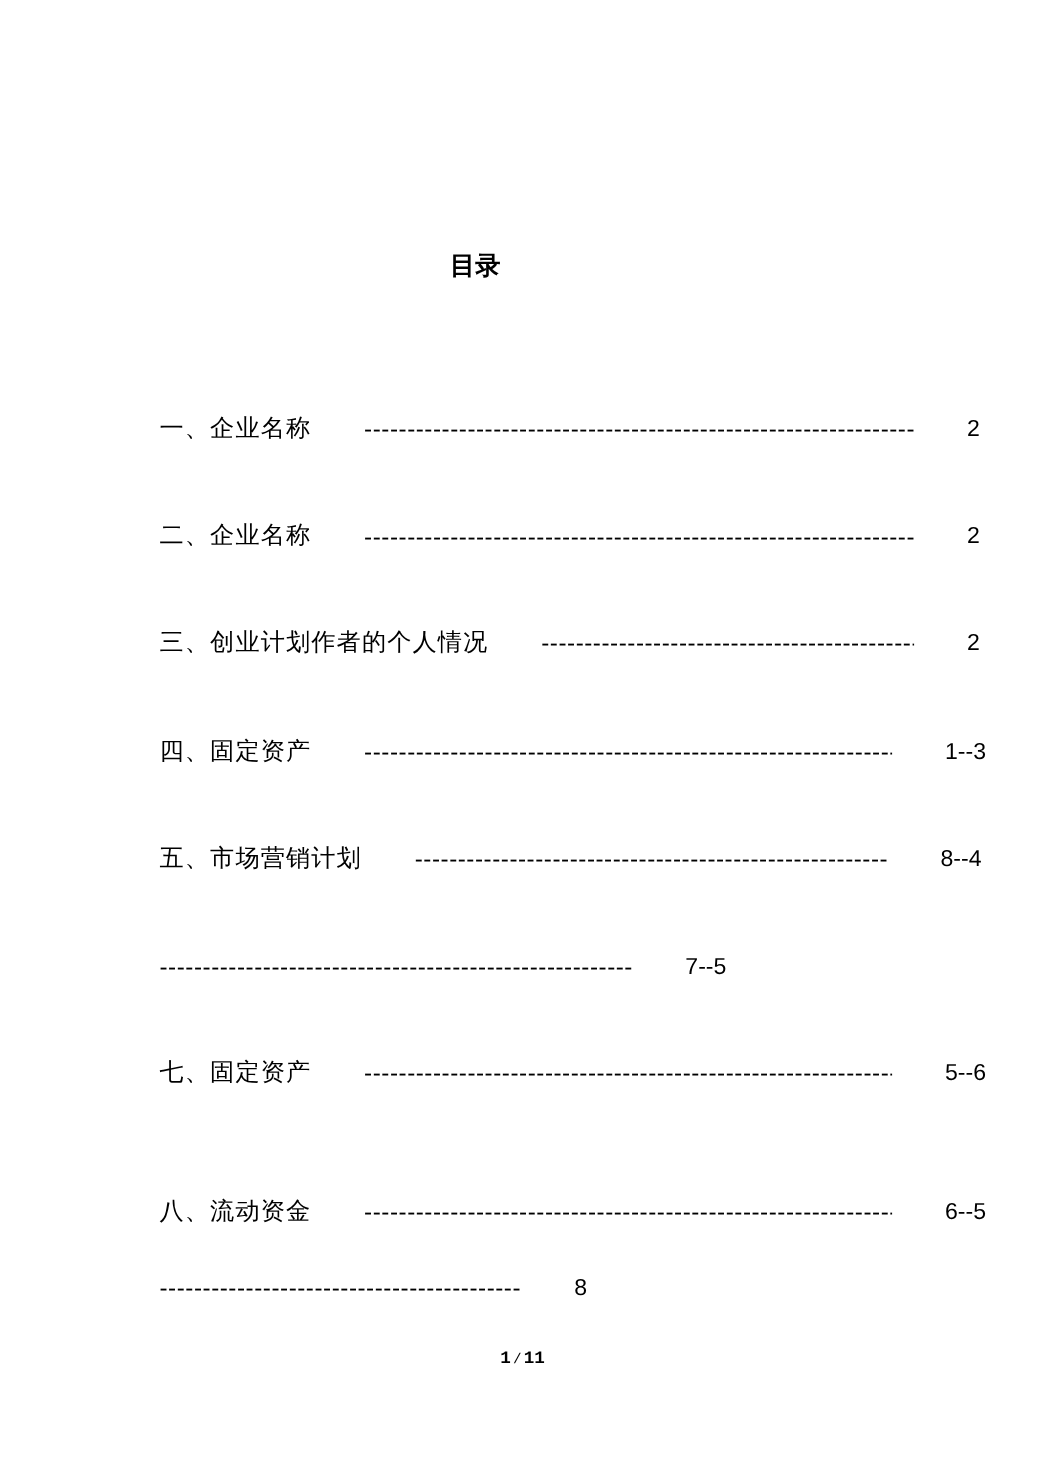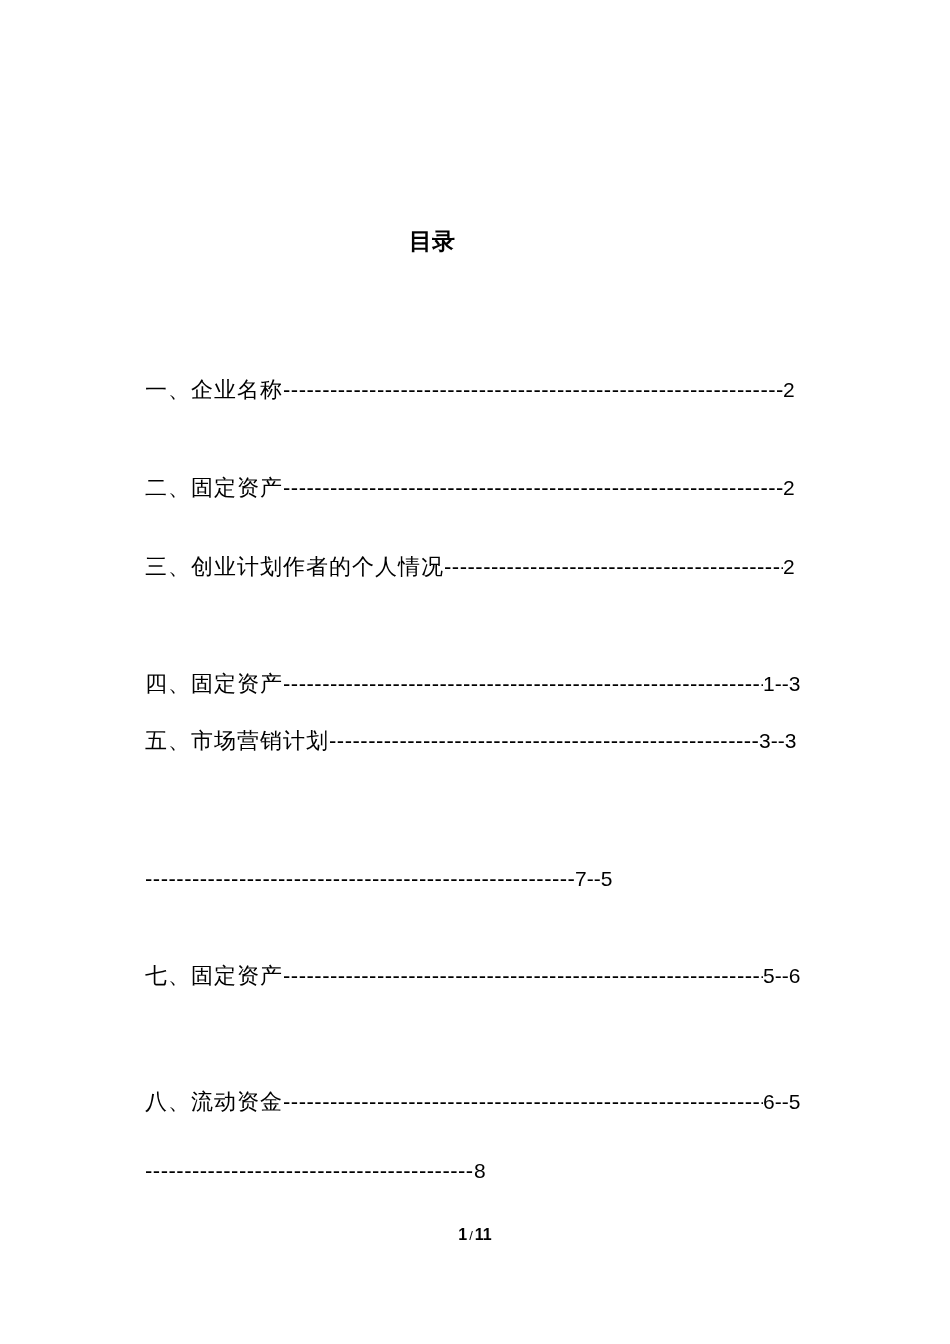--- a/index.html
+++ b/index.html
@@ -27,20 +27,21 @@
     }
     .toc-entry {
       position: absolute;
       left: 145px;
       height: 34px;
       line-height: 34px;
       font-size: 22px;
       display: flex;
       align-items: flex-start;
       white-space: nowrap;
+      gap: 48px;
     }
     .toc-text {
       font-family: "DejaVu Serif", "Liberation Serif", serif;
       letter-spacing: 1px;
     }
     .toc-dots {
       overflow: hidden;
       white-space: nowrap;
       font-family: "Liberation Sans", sans-serif;
       letter-spacing: 0.5px;
@@ -48,21 +49,21 @@
     .toc-page {
       font-family: "Liberation Sans", sans-serif;
       font-size: 21px;
     }
     .page-number {
       position: absolute;
       left: 0;
       width: 950px;
       top: 1226px;
       text-align: center;
-      font-family: Liberation Sans, sans-serif;
+      font-family: Liberation Mono, monospace;
       font-weight: bold;
       font-size: 16px;
     }
     .page-number .slash {
       font-weight: normal;
       font-size: 13px;
       margin: 0 2px;
     }
   </style>
 </head>
@@ -71,38 +72,38 @@
 <div>
   <div class="page-title">目录</div>
 
   <div id="toc">
     <div class="toc-entry" style="top:373px">
       <span class="toc-text">一、企业名称</span>
       <span class="toc-dots" style="width: 500px; display: inline-block;">--------------------------------------------------------------------------------------------------------------------------------------------------------------------------------------------------------</span>
       <span class="toc-page">2</span>
     </div>
     <div class="toc-entry" style="top:471px">
-      <span class="toc-text">二、固定资产</span>
+      <span class="toc-text">二、企业名称</span>
       <span class="toc-dots" style="width: 500px; display: inline-block;">--------------------------------------------------------------------------------------------------------------------------------------------------------------------------------------------------------</span>
       <span class="toc-page">2</span>
     </div>
-    <div class="toc-entry" style="top:550px">
+    <div class="toc-entry" style="top:568px">
       <span class="toc-text">三、创业计划作者的个人情况</span>
       <span class="toc-dots" style="width: 339px; display: inline-block;">--------------------------------------------------------------------------------------------------------------------------------------------------------------------------------------------------------</span>
       <span class="toc-page">2</span>
     </div>
     <div class="toc-entry" style="top:667px">
       <span class="toc-text">四、固定资产</span>
       <span class="toc-dots" style="width: 480px; display: inline-block;">--------------------------------------------------------------------------------------------------------------------------------------------------------------------------------------------------------</span>
       <span class="toc-page">1--3</span>
     </div>
-    <div class="toc-entry" style="top:724px">
+    <div class="toc-entry" style="top:764px">
       <span class="toc-text">五、市场营销计划</span>
       <span class="toc-dots" style="width: 430px; display: inline-block;">--------------------------------------------------------------------------------------------------------------------------------------------------------------------------------------------------------</span>
-      <span class="toc-page">3--3</span>
+      <span class="toc-page">8--4</span>
     </div>
     <div class="toc-entry" style="top:862px">
       <span class="toc-dots" style="width: 430px; display: inline-block;">--------------------------------------------------------------------------------------------------------------------------------------------------------------------------------------------------------</span>
       <span class="toc-page">7--5</span>
     </div>
     <div class="toc-entry" style="top:959px">
       <span class="toc-text">七、固定资产</span>
       <span class="toc-dots" style="width: 480px; display: inline-block;">--------------------------------------------------------------------------------------------------------------------------------------------------------------------------------------------------------</span>
       <span class="toc-page">5--6</span>
     </div>

